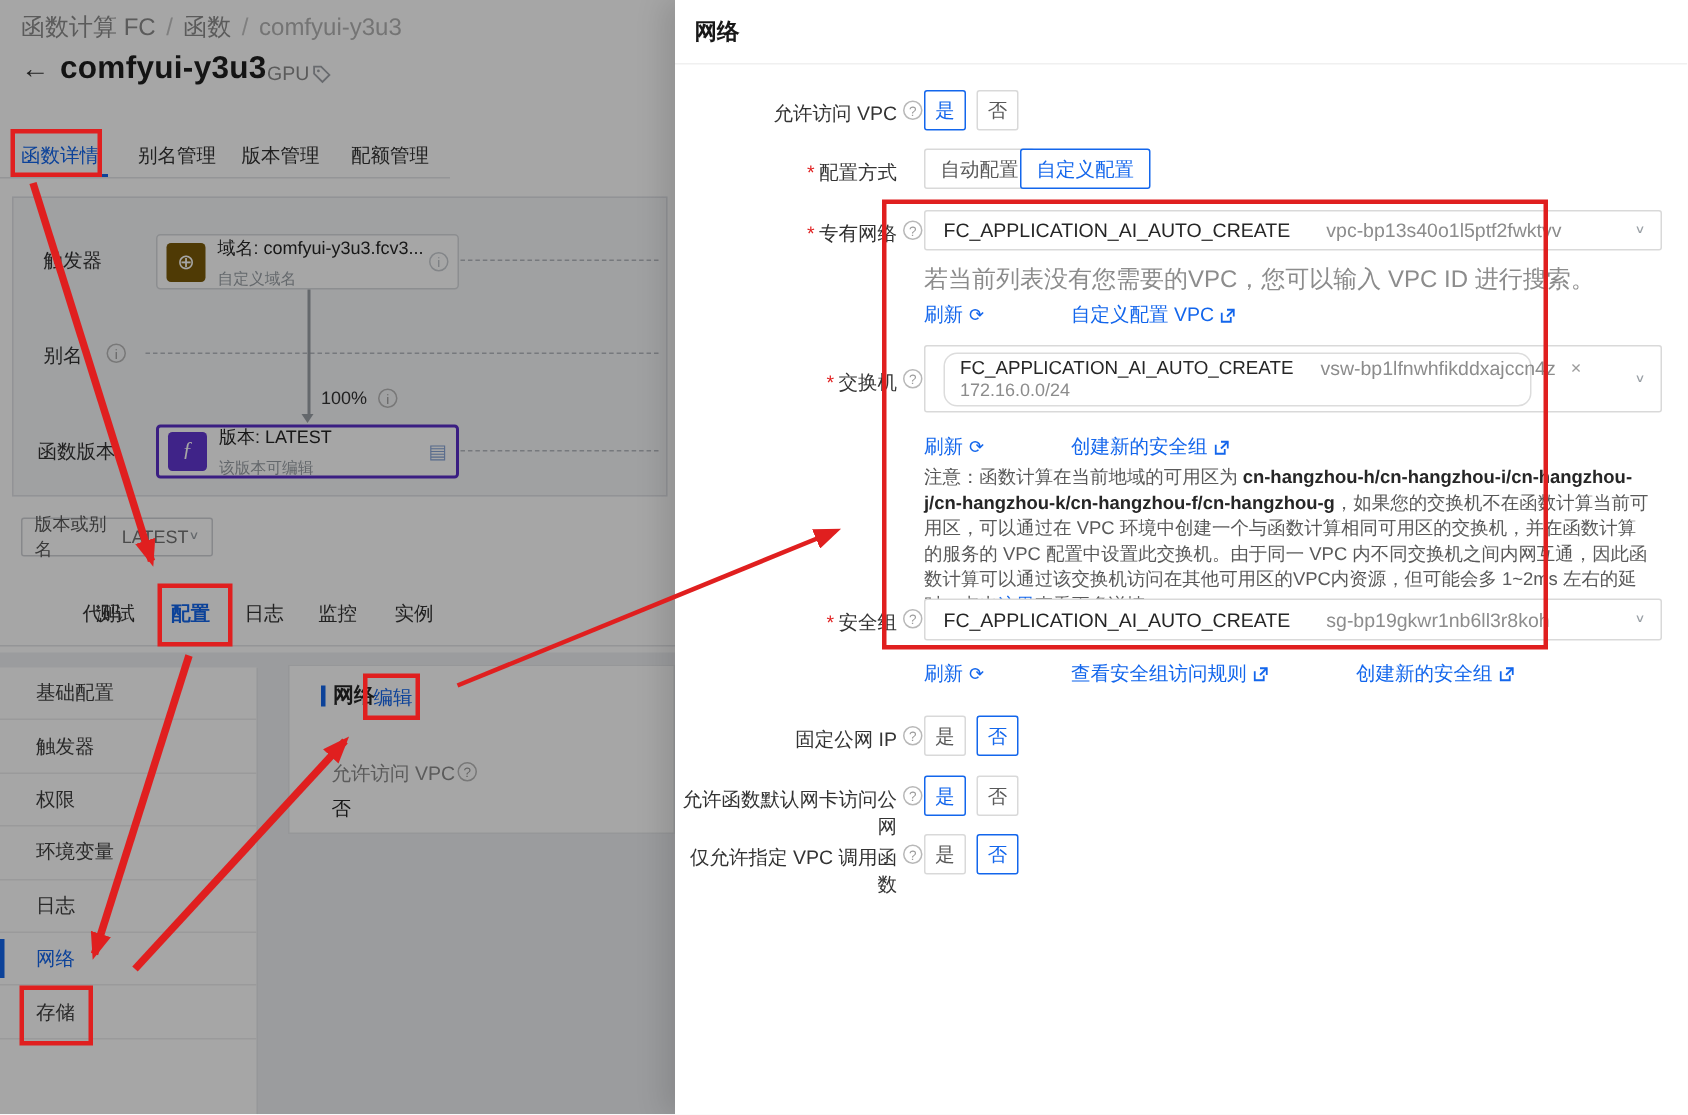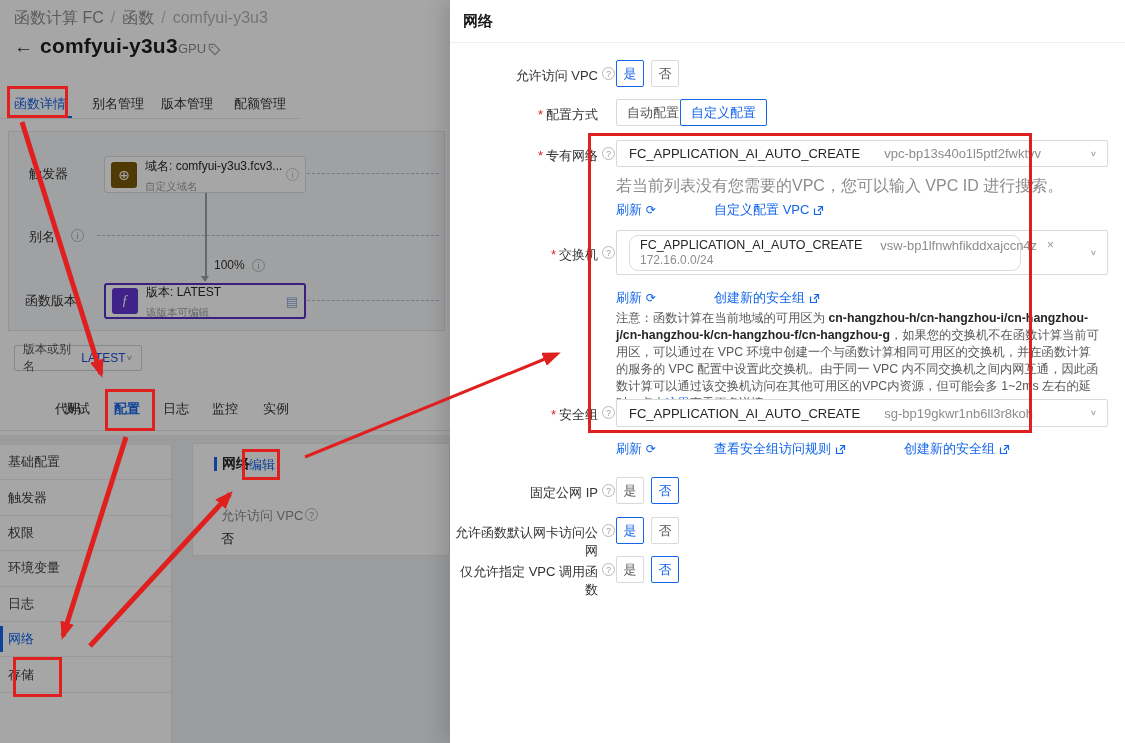--- a/index.html
+++ b/index.html
@@ -31,29 +31,29 @@
   .node-title{font-size:12px;color:#262626;white-space:nowrap;overflow:hidden;}
   .node-sub{font-size:10.5px;color:#9aa0a6;white-space:nowrap;}
   .node-right{font-size:12px;color:#b9bec4;flex:0 0 auto;}
   .node-right.doc{color:#89a6d8;font-size:13px;}
   .conn-v{position:absolute;width:1.5px;background:#9aa0a6;}
   .conn-head{position:absolute;width:0;height:0;border-left:4px solid transparent;border-right:4px solid transparent;border-top:6px solid #9aa0a6;}
   .pct{position:absolute;font-size:12px;color:#333;}
   
   #ver-select{position:absolute;left:14px;top:345px;width:128px;height:26px;border:1px solid #cfd2d6;border-radius:2px;background:#fff;display:flex;align-items:center;padding:0 8px;box-sizing:border-box;font-size:12px;}
   #ver-select .lab{color:#595959;}
-  #ver-select .val{color:#1d4ed8;margin-left:7px;}
+  #ver-select .val{color:#737373;margin-left:7px;}
   #ver-select .chev{margin-left:auto;}
   .chev{color:#9aa0a6;font-size:10px;line-height:1;transform:scaleY(.75);}
   .ftab{position:absolute;font-size:13px;color:#333;top:400px;}
   .ftab.active{color:#1366ec;font-weight:700;}
   
   #lower{position:absolute;left:0;top:435px;width:450px;height:308px;background:#eef0f3;}
   #side-menu{position:absolute;left:0;top:10px;width:172px;height:298px;background:#fff;border-right:1px solid #e6e8eb;box-sizing:border-box;}
-  .smenu-item{position:relative;height:35.4px;display:flex;align-items:center;padding-left:8px;font-size:13px;color:#404040;border-bottom:1px solid #ededee;box-sizing:border-box;}
+  .smenu-item{position:relative;height:35.4px;display:flex;align-items:center;padding-left:24px;font-size:13px;color:#404040;border-bottom:1px solid #ededee;box-sizing:border-box;}
   .smenu-item.active{color:#1366ec;}
   .smenu-item.active::before{content:"";position:absolute;left:0;top:4px;bottom:4px;width:3px;background:#1366ec;}
   #mid-panel{position:absolute;left:192px;top:8px;width:258px;height:113px;background:#fff;border:1px solid #e6e8eb;box-sizing:border-box;}
   .sec-bar{position:absolute;width:3px;height:14px;background:#1366ec;}
   .sec-title{position:absolute;font-size:14px;font-weight:700;color:#262626;}
   .mid-label{position:absolute;font-size:13px;color:#8c8c8c;}
   .mid-val{position:absolute;font-size:13px;color:#262626;}
   
   #dim{position:absolute;left:0;top:0;width:450px;height:743px;background:rgba(0,0,0,.35);z-index:50;}
   

